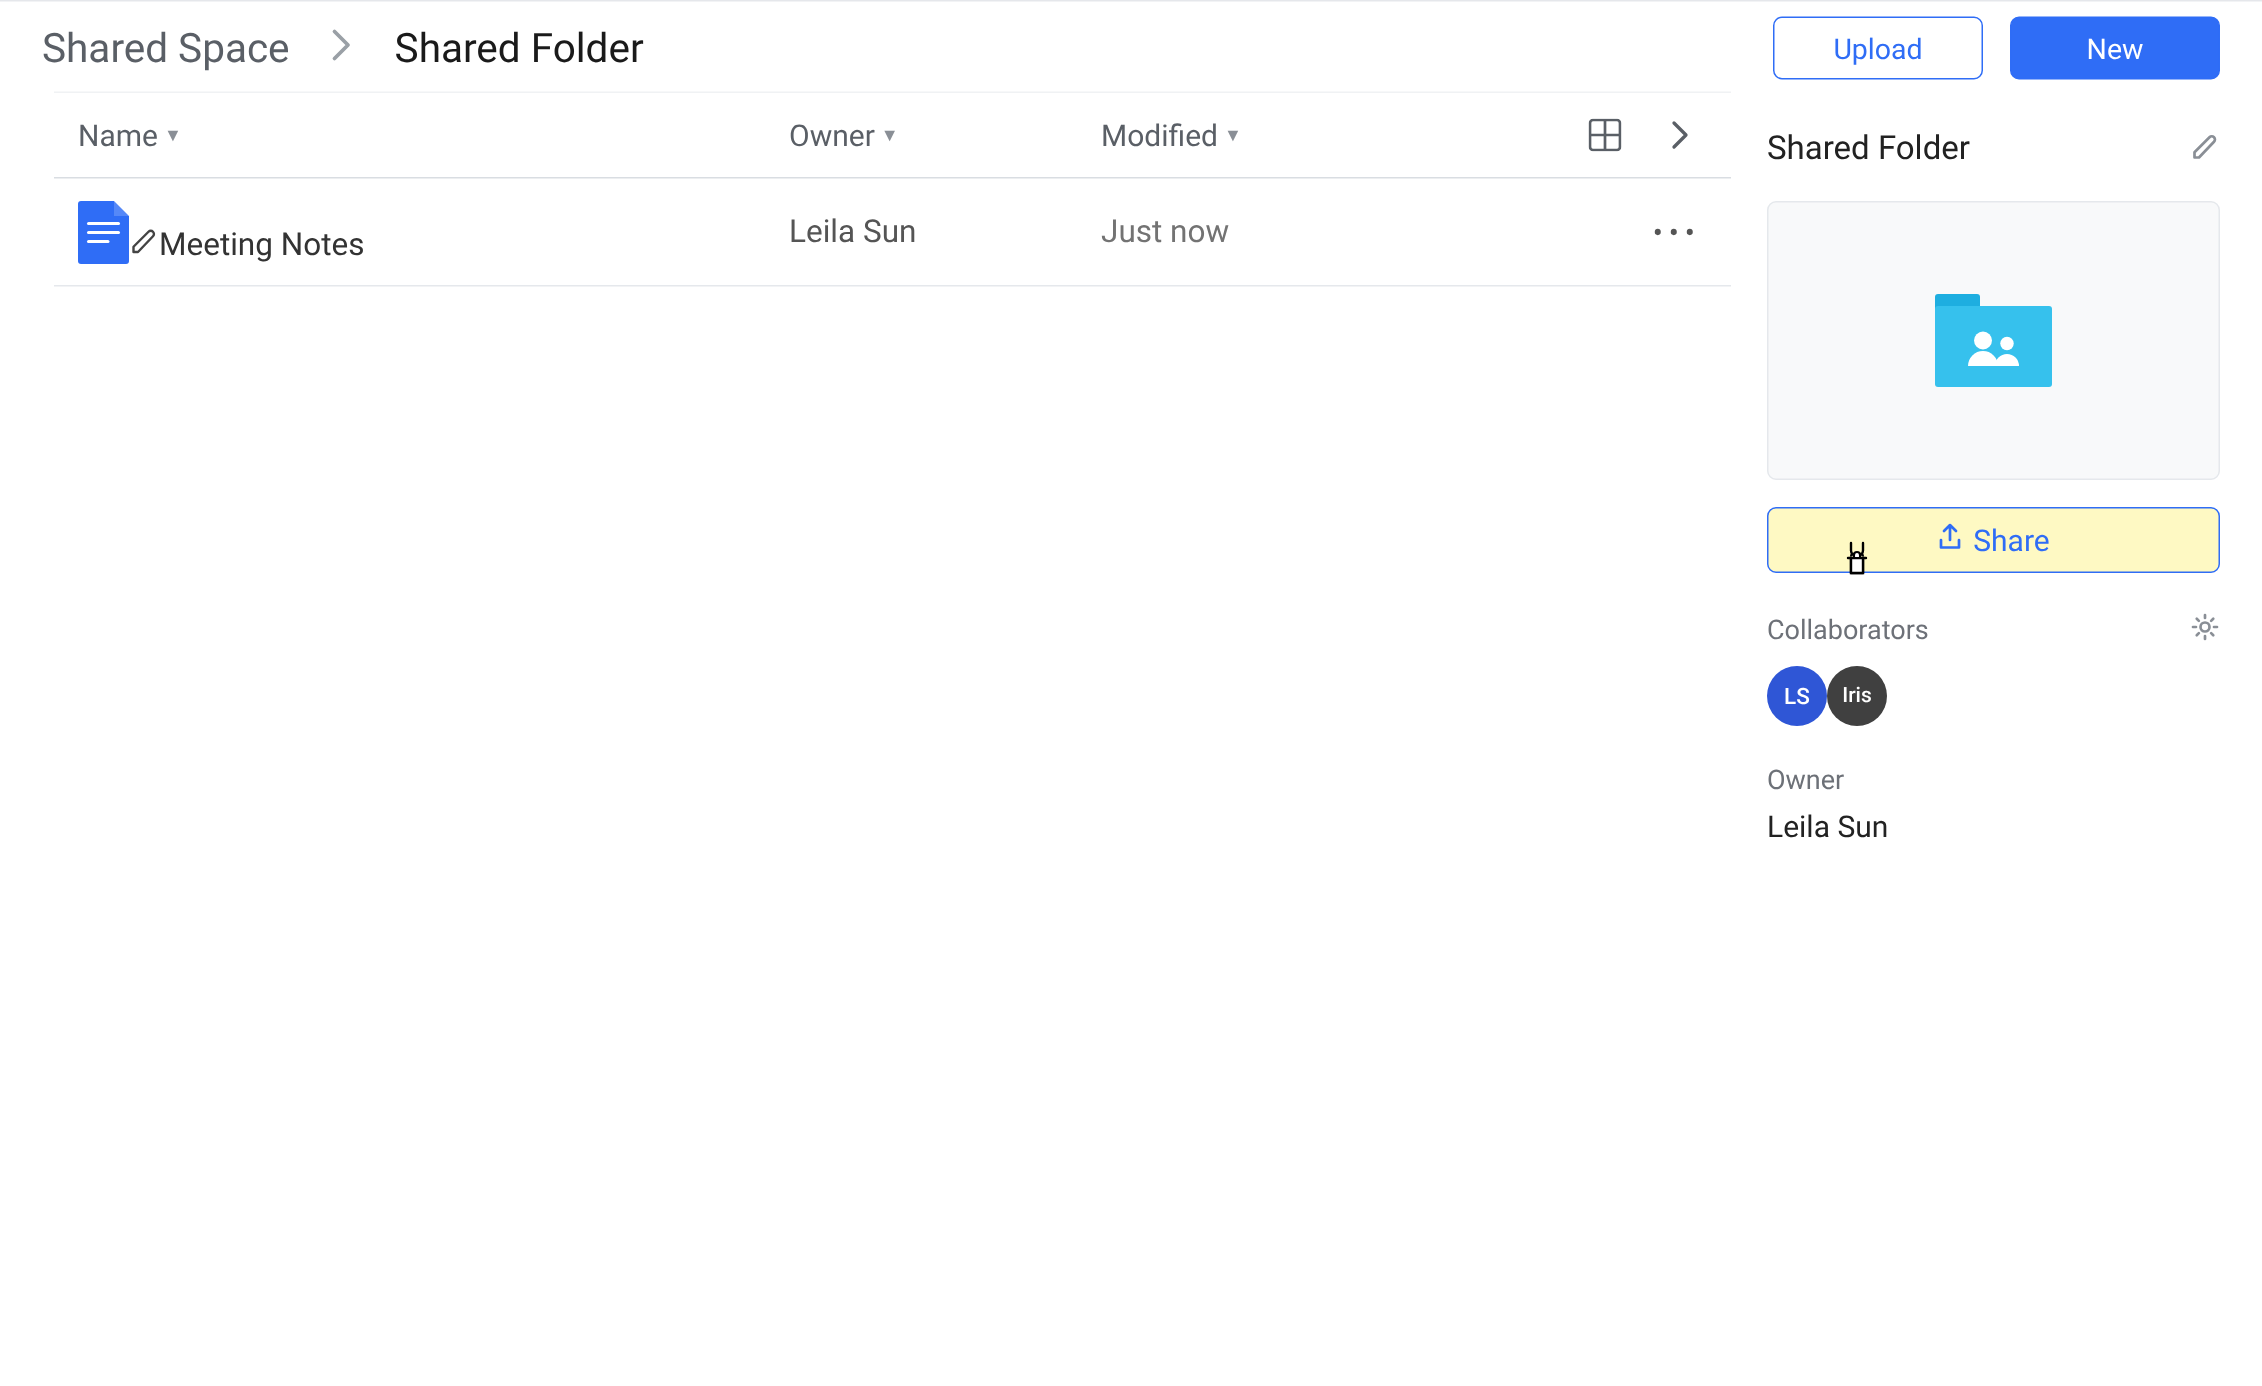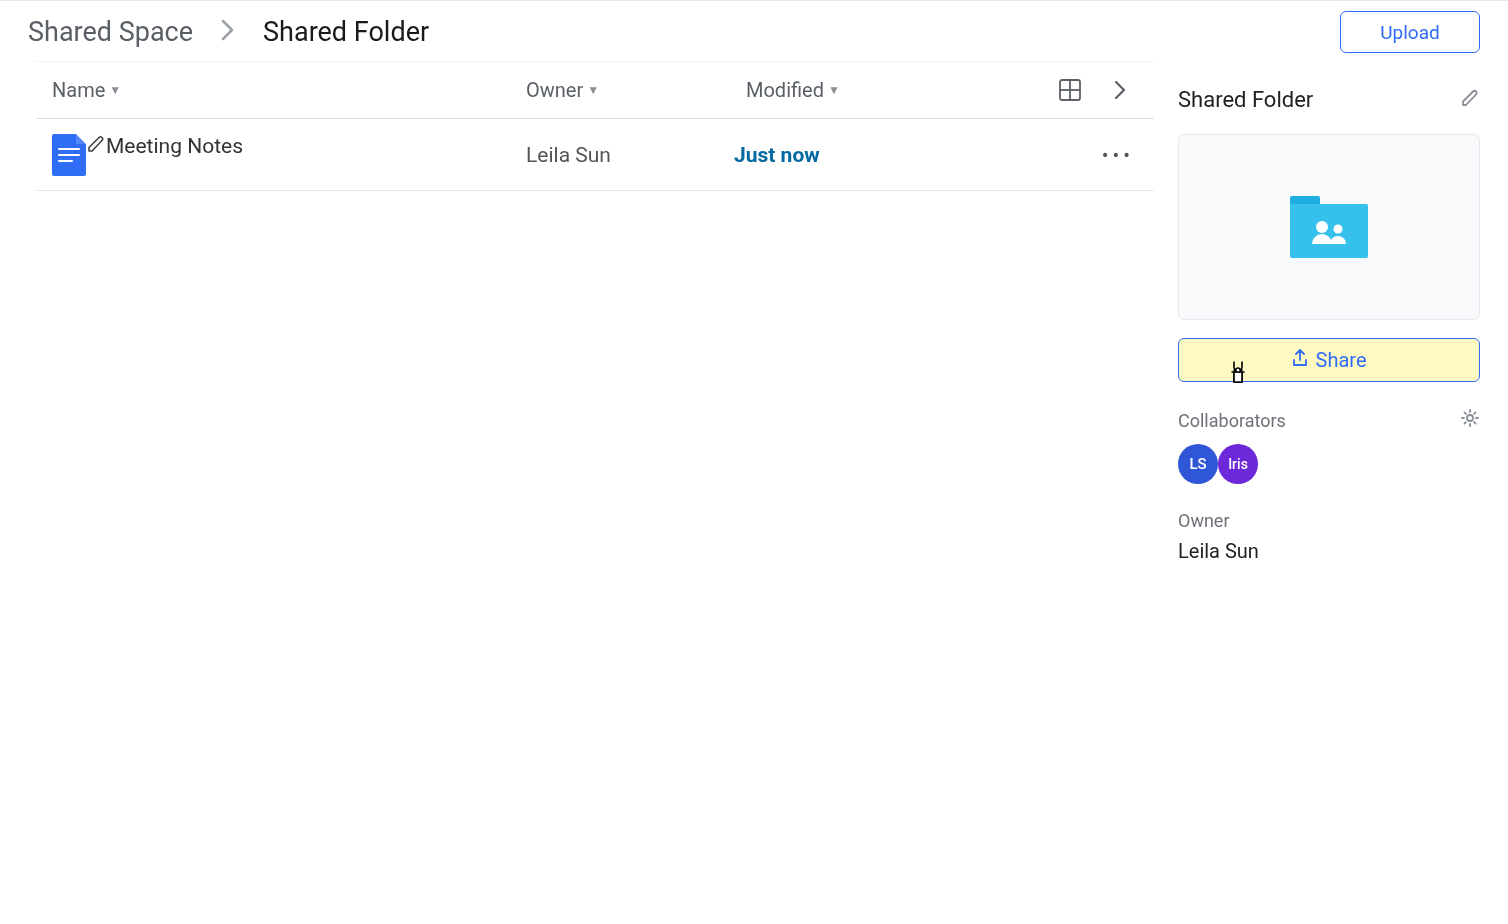--- a/index.html
+++ b/index.html
@@ -62,37 +62,37 @@
     display: flex;
     align-items: center;
     border-bottom: 1px solid #d9dde2;
     border-top: 1px solid #f0f2f4;
     height: 58px;
     font-size: 20px;
     color: #5a5f66;
   }
   .col-name { width: 490px; padding-left: 16px; display:flex; align-items:center; gap:4px;}
   .col-owner { width: 208px; display:flex; align-items:center; gap:4px;}
-  .col-mod { width: 226px; display:flex; align-items:center; gap:4px;margin-left:12px;}
+  .col-mod { width: 226px; display:flex; align-items:center; gap:4px;}
   .col-right { flex: 1; display: flex; justify-content: flex-end; align-items:center; gap: 22px; padding-right: 20px; }
   .sort-caret { font-size: 12px; color: #8a8f96; }
 
   .icon-btn { color: #5a5f66; cursor: pointer; display:flex; align-items:center; justify-content:center; width:28px; height:28px; }
 
   .table-row {
     display: flex;
     align-items: center;
     height: 72px;
     border-bottom: 1px solid #e5e8ec;
     font-size: 21px;
     color: #333;
   }
-  .row-name { width: 490px; padding-left: 16px; display:flex; align-items:flex-start; }
+  .row-name { width: 490px; padding-left: 16px; display:flex; align-items:flex-end; }
   .row-owner { width: 208px; color:#555; }
-  .row-mod { width: 226px; color:#0369a1;font-weight:bold; }
+  .row-mod { width: 226px; color:#737373; }
   .row-right { flex: 1; display: flex; justify-content: flex-end; padding-right: 20px; }
   .more-dots { letter-spacing: 4px; color:#555; font-size:20px; cursor:pointer; }
 
   .doc-icon {
     width: 34px; height: 42px; background: #2f6df6;
     position: relative; border-radius: 2px;
     display:flex; flex-direction:column; justify-content:center; gap:4px; padding:0 6px;
   }
   .doc-icon::before {
     content:""; position:absolute; top:0; right:0; width:0; height:0;
@@ -138,21 +138,21 @@
     border-radius:6px;
     display:flex; align-items:center; justify-content:center;
     gap:8px; font-size:20px; cursor:pointer;
   }
 
   .section-label { font-size:18px; color:#6d7178; margin-top: 26px; }
   .collab-row { display:flex; align-items:center; justify-content:space-between; margin-top: 26px;}
   .avatars { display:flex; margin-top:12px; }
   .avatar { width:40px; height:40px; border-radius:50%; display:flex; align-items:center; justify-content:center; color:#fff; font-size:15px; font-weight:500; }
   .av1 { background:#2f56d6; }
-  .av2 { background:#6d28d9; font-size:14px; }
+  .av2 { background:#404040; font-size:14px; }
 
   .desc-text { margin-top:10px; font-size:20px; color:#777; }
   .owner-text { margin-top:8px; font-size:20px; color:#222; }
 
   .cursor {
     position: absolute;
     left: 1225px;
     top: 360px;
     pointer-events: none;
     z-index: 100;
@@ -166,20 +166,21 @@
     <span class="crumb1">Shared Space</span>
     <span class="chev">
       <svg width="14" height="22" viewBox="0 0 14 22">
           <path d="M2 2 L11 11 L2 20" stroke="#9aa0a6" stroke-width="2.5" fill="none" stroke-linecap="round" stroke-linejoin="round"></path>
         </svg>
     </span>
     <span class="crumb2">Shared Folder</span>
   </div>
   <div class="top-actions">
     <div class="btn btn-outline">Upload</div>
+    <div class="btn btn-primary">New</div>
   </div>
 </div>
 
 <div class="main">
   <div class="list-pane">
     <div class="table-header">
       <div class="col-name">
         <span>Name</span>
         <span class="sort-caret">▼</span>
       </div>

